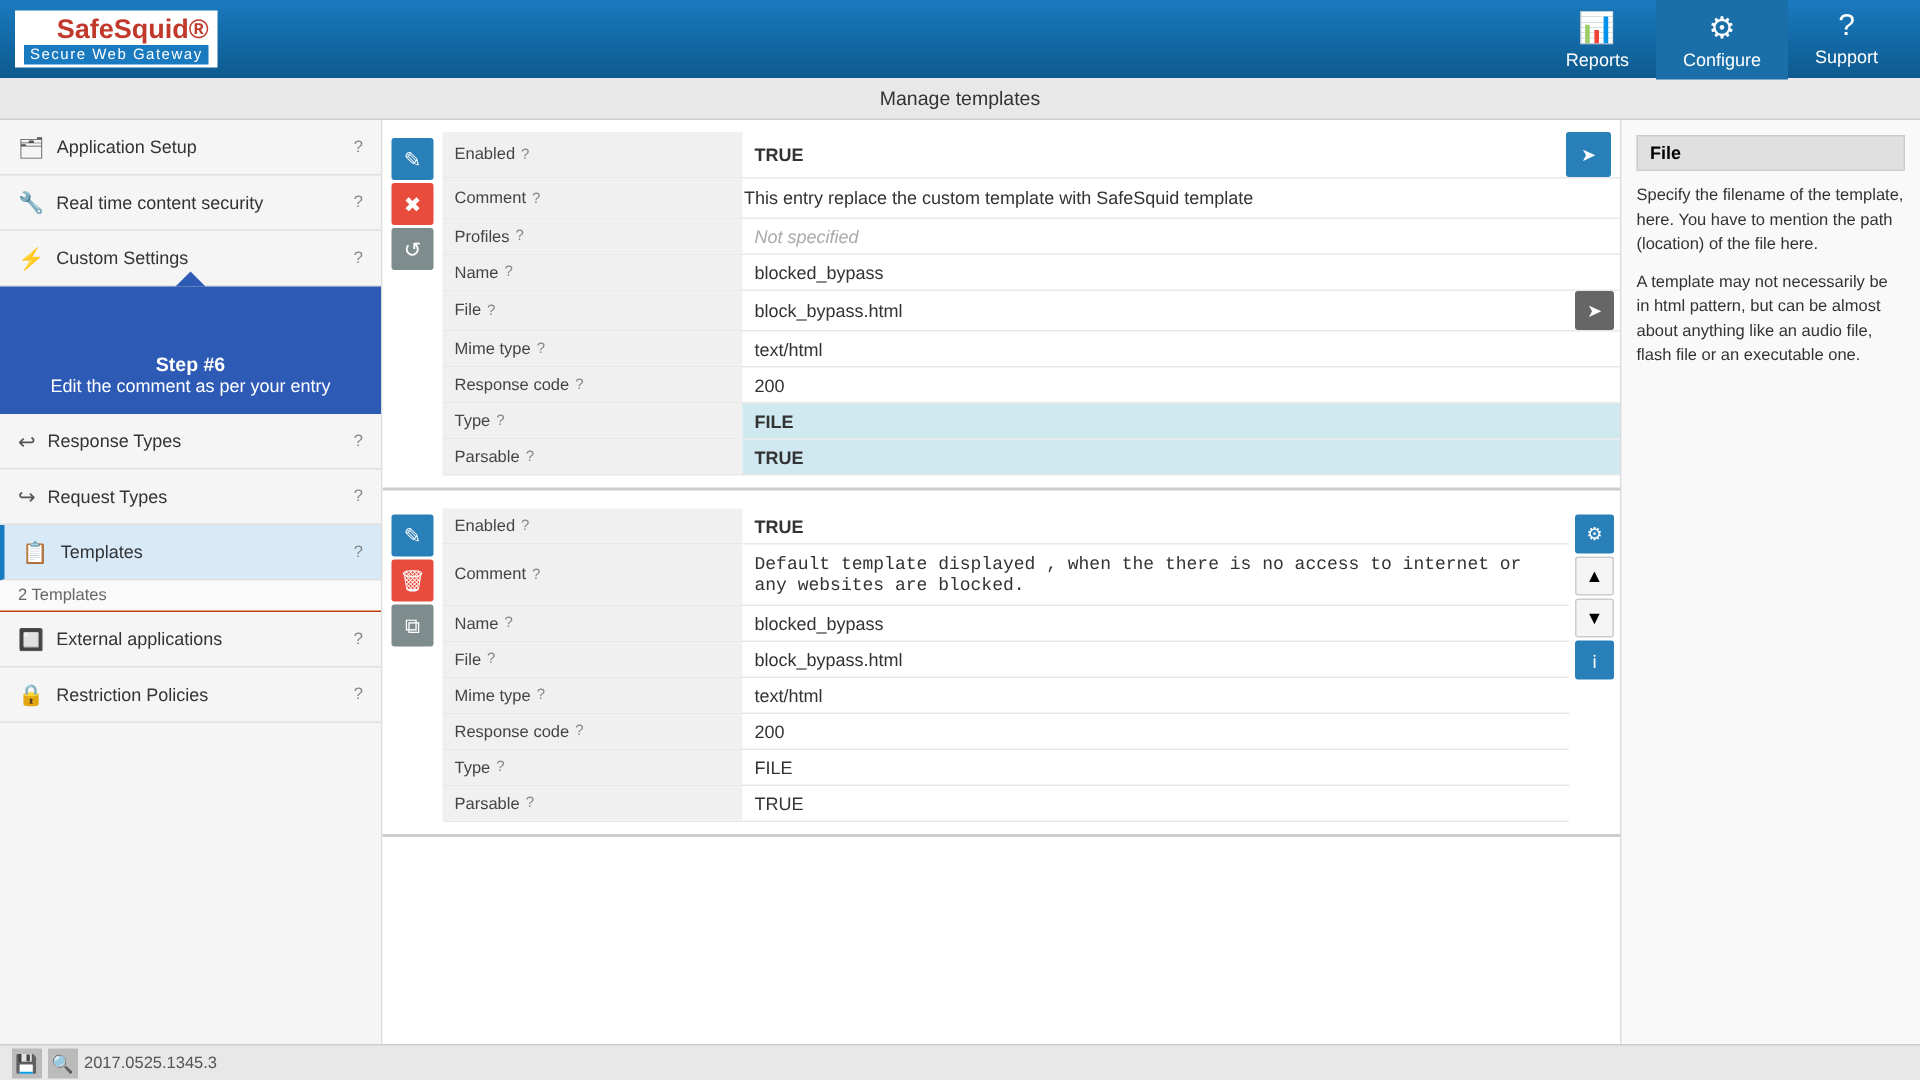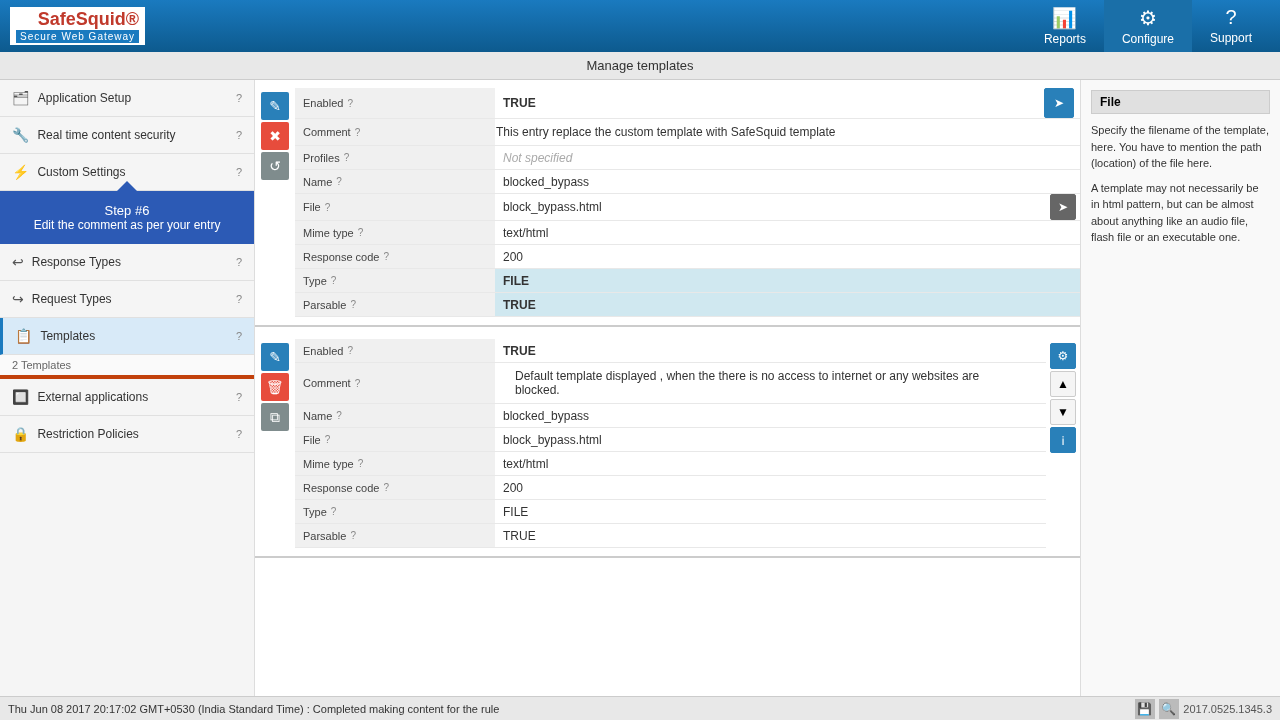--- a/index.html
+++ b/index.html
@@ -123,22 +123,23 @@
       content: '';
       position: absolute;
       top: -10px;
       left: 50%;
       transform: translateX(-50%);
       border-left: 10px solid transparent;
       border-right: 10px solid transparent;
       border-bottom: 10px solid #2c5ab5;
     }
     .step-number {
-      font-weight: normal;
+      font-weight: bold;
       font-size: 13px;
+      margin-top: 32px;
     }
 
     
     .content-area {
       flex: 1;
       overflow-y: auto;
       background: white;
       padding: 0;
     }
 
@@ -297,21 +298,21 @@
     }
     .version-text {
       font-size: 11px;
       color: #555;
     }
 
     .templates-count {
       padding: 4px 12px;
       font-size: 11px;
       color: #666;
-      border-bottom: 4px solid #c2410c;
+      border-bottom: 1px solid #c2410c;
       background: #fafafa;
     }
   </style>
 </head>
 <body>
 
 <div class="header">
   <div class="logo-area">
     <div class="logo-img">
       <span class="logo-title">SafeSquid®</span>
@@ -455,21 +456,21 @@
         <button class="btn-action btn-delete" title="Delete">🗑</button>
         <button class="btn-action" title="Copy" style="background:#7f8c8d;color:white;">⧉</button>
       </div>
       <div class="template-fields">
         <div class="field-row">
           <div class="field-label">Enabled <span class="field-label-icon">?</span></div>
           <div class="field-value enabled-true">TRUE</div>
         </div>
         <div class="field-row">
           <div class="field-label">Comment <span class="field-label-icon">?</span></div>
-          <div class="field-value" style="flex:1;padding:6px 20px;">Default template displayed , when the there is no access to internet or any websites are blocked.</div>
+          <div class="field-value" style="flex:1;padding:6px 8px;font-family:Liberation Mono, monospace;">Default template displayed , when the there is no access to internet or any websites are blocked.</div>
         </div>
         <div class="field-row">
           <div class="field-label">Name <span class="field-label-icon">?</span></div>
           <div class="field-value">blocked_bypass</div>
         </div>
         <div class="field-row">
           <div class="field-label">File <span class="field-label-icon">?</span></div>
           <div class="field-value">block_bypass.html</div>
         </div>
         <div class="field-row">
@@ -501,19 +502,18 @@
 
   <div class="info-panel">
     <div class="info-panel-title">File</div>
     <div class="info-panel-text" style="margin-bottom:8px;">Specify the filename of the template, here. You have to mention the path (location) of the file here.</div>
     <div class="info-panel-text">A template may not necessarily be in html pattern, but can be almost about anything like an audio file, flash file or an executable one.</div>
   </div>
 
 </div>
 
 <div class="status-bar">
-  <span>Thu Jun 08 2017 20:17:02 GMT+0530 (India Standard Time) : Completed making content for the rule</span>
   <div class="status-right">
     <div class="status-icon">💾</div>
     <div class="status-icon">🔍</div>
     <span class="version-text">2017.0525.1345.3</span>
   </div>
 </div>
 
 </body></html>

